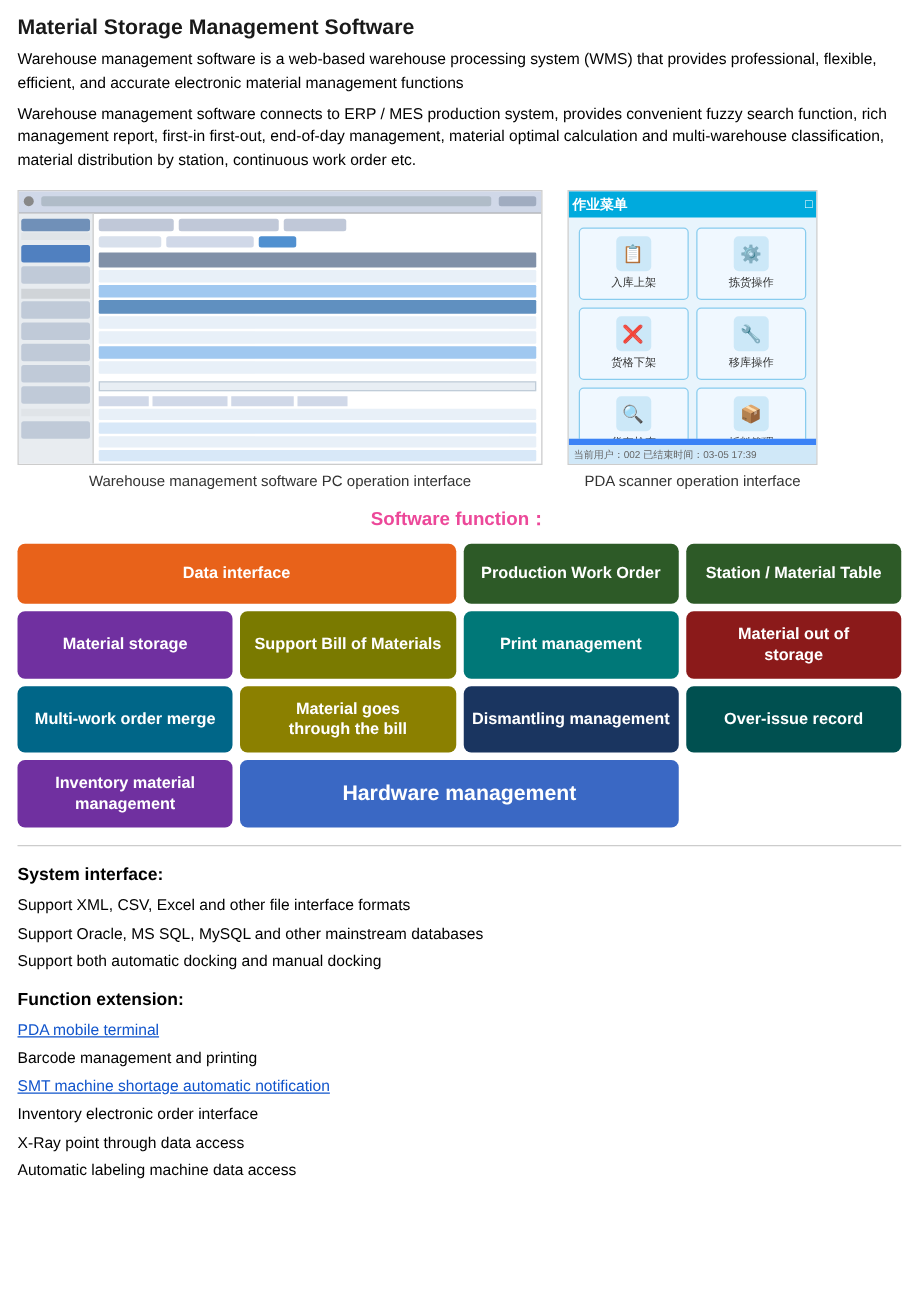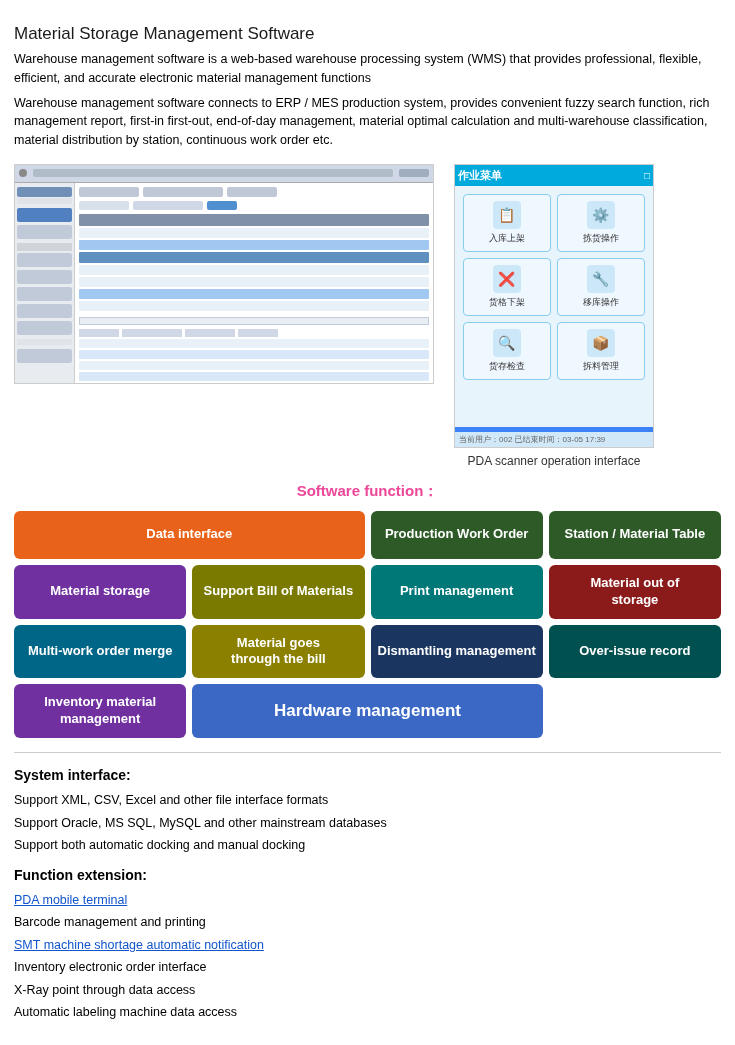--- a/index.html
+++ b/index.html
@@ -6,24 +6,23 @@
     body {
       font-family: Arial, sans-serif;
       font-size: 13px;
       background: #fff;
       color: #000;
       width: 735px;
       padding: 12px 14px;
     }
     h1 {
       font-size: 17px;
-      font-weight: normal;
+      font-weight: bold;
       color: #1a1a1a;
       margin-bottom: 6px;
-      margin-top: 12px;
     }
     .intro-text {
       font-size: 12.5px;
       line-height: 1.5;
       margin-bottom: 6px;
     }
     .screenshots-row {
       display: flex;
       gap: 20px;
       margin: 14px 0;
@@ -45,21 +44,21 @@
       overflow: hidden;
       position: relative;
     }
     .pc-screenshot {
       width: 420px;
       height: 220px;
       background: linear-gradient(135deg, #d0d8e8 0%, #b8c4d8 100%);
     }
     .pda-screenshot {
       width: 200px;
-      height: 284px;
+      height: 220px;
       background: linear-gradient(135deg, #c8e0f0 0%, #a0c8e8 100%);
     }
     .screenshot-caption {
       font-size: 12px;
       color: #333;
       margin-top: 6px;
       text-align: center;
     }
     
     .pc-mock {
@@ -304,20 +303,21 @@
               <div style="width:40px; height:8px; background:#d0d8e8;"></div>
             </div>
             <div class="pc-table-row" style="height:9px;"></div>
             <div class="pc-table-row" style="height:9px; background:#d8e8f8;"></div>
             <div class="pc-table-row" style="height:9px;"></div>
             <div class="pc-table-row" style="height:9px; background:#d8e8f8;"></div>
           </div>
         </div>
       </div>
     </div>
+    <div class="screenshot-caption">Warehouse management software PC operation interface</div>
   </div>
 
   <div class="screenshot-block">
     <div class="screenshot-img pda-screenshot">
       <div class="pda-mock">
         <div class="pda-title-bar">
           <span>作业菜单</span>
           <span style="font-size:10px;">□</span>
         </div>
         <div class="pda-grid" id="pda-grid-container">

